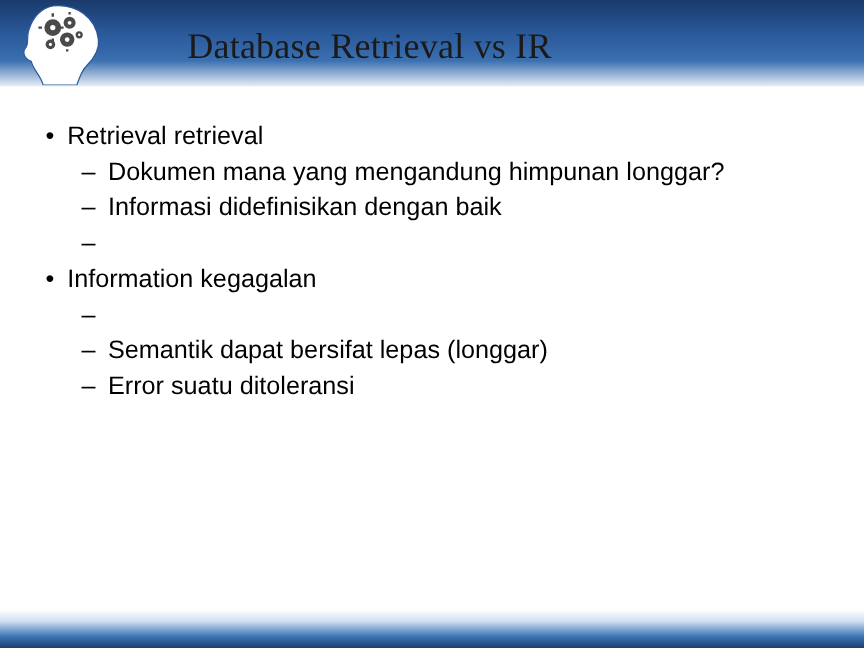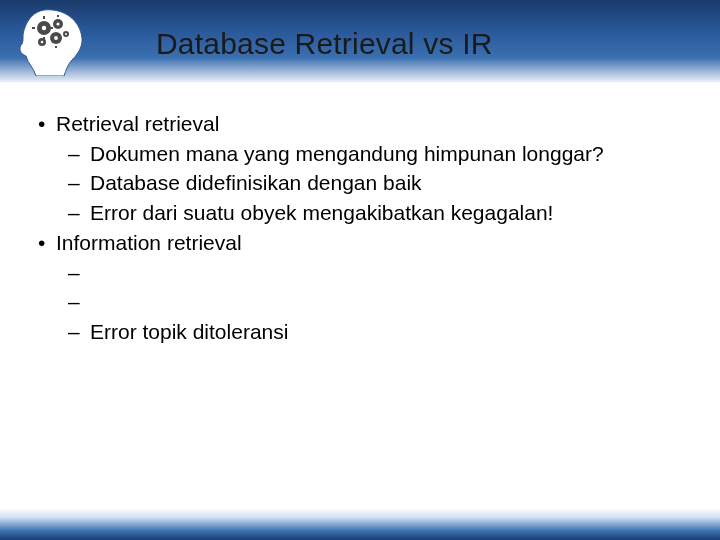--- a/index.html
+++ b/index.html
@@ -4,24 +4,24 @@
 <style>
   * { margin: 0; padding: 0; box-sizing: border-box; }
   html, body { width: 720px; height: 540px; overflow: hidden; font-family: Arial, Helvetica, sans-serif; }
   .slide {
     width: 720px; height: 540px;
     background: #ffffff;
     position: relative;
     display: flex; flex-direction: column;
   }
   .header {
-    height: 82px;
+    height: 72px;
     background: linear-gradient(to bottom, #1a3a6b 0%, #2b5a9b 40%, #3a6fb0 70%, #e8eef6 100%);
     position: relative;
-    display: flex; align-items: center;
+    display: flex; align-items: center; font-family: Liberation Serif, serif;
   }
   .logo {
     width: 100px; height: 70px;
     margin-left: 6px;
     position: relative;
     flex-shrink: 0;
   }
   .title {
     font-size: 30px;
     color: #1a1a1a;
@@ -107,38 +107,38 @@
     <div class="bullet-l1">
       <span class="dot">•</span>
       <span>Retrieval retrieval</span>
     </div>
     <div class="bullet-l2">
       <span class="dash">–</span>
       <span>Dokumen mana yang mengandung himpunan longgar?</span>
     </div>
     <div class="bullet-l2">
       <span class="dash">–</span>
-      <span>Database didefinisikan dengan baik</span>
+      <span>Informasi didefinisikan dengan baik</span>
     </div>
     <div class="bullet-l2">
       <span class="dash">–</span>
-      <span>Error dari suatu obyek mengakibatkan kegagalan!</span>
     </div>
 
     <div class="bullet-l1">
       <span class="dot">•</span>
-      <span>Information retrieval</span>
+      <span>Information kegagalan</span>
     </div>
     <div class="bullet-l2">
       <span class="dash">–</span>
     </div>
     <div class="bullet-l2">
       <span class="dash">–</span>
+      <span>Semantik dapat bersifat lepas (longgar)</span>
     </div>
     <div class="bullet-l2">
       <span class="dash">–</span>
-      <span>Error topik ditoleransi</span>
+      <span>Error suatu ditoleransi</span>
     </div>
 
   </div>
 
   <div class="footer"></div>
 </div>
 
 </body></html>

